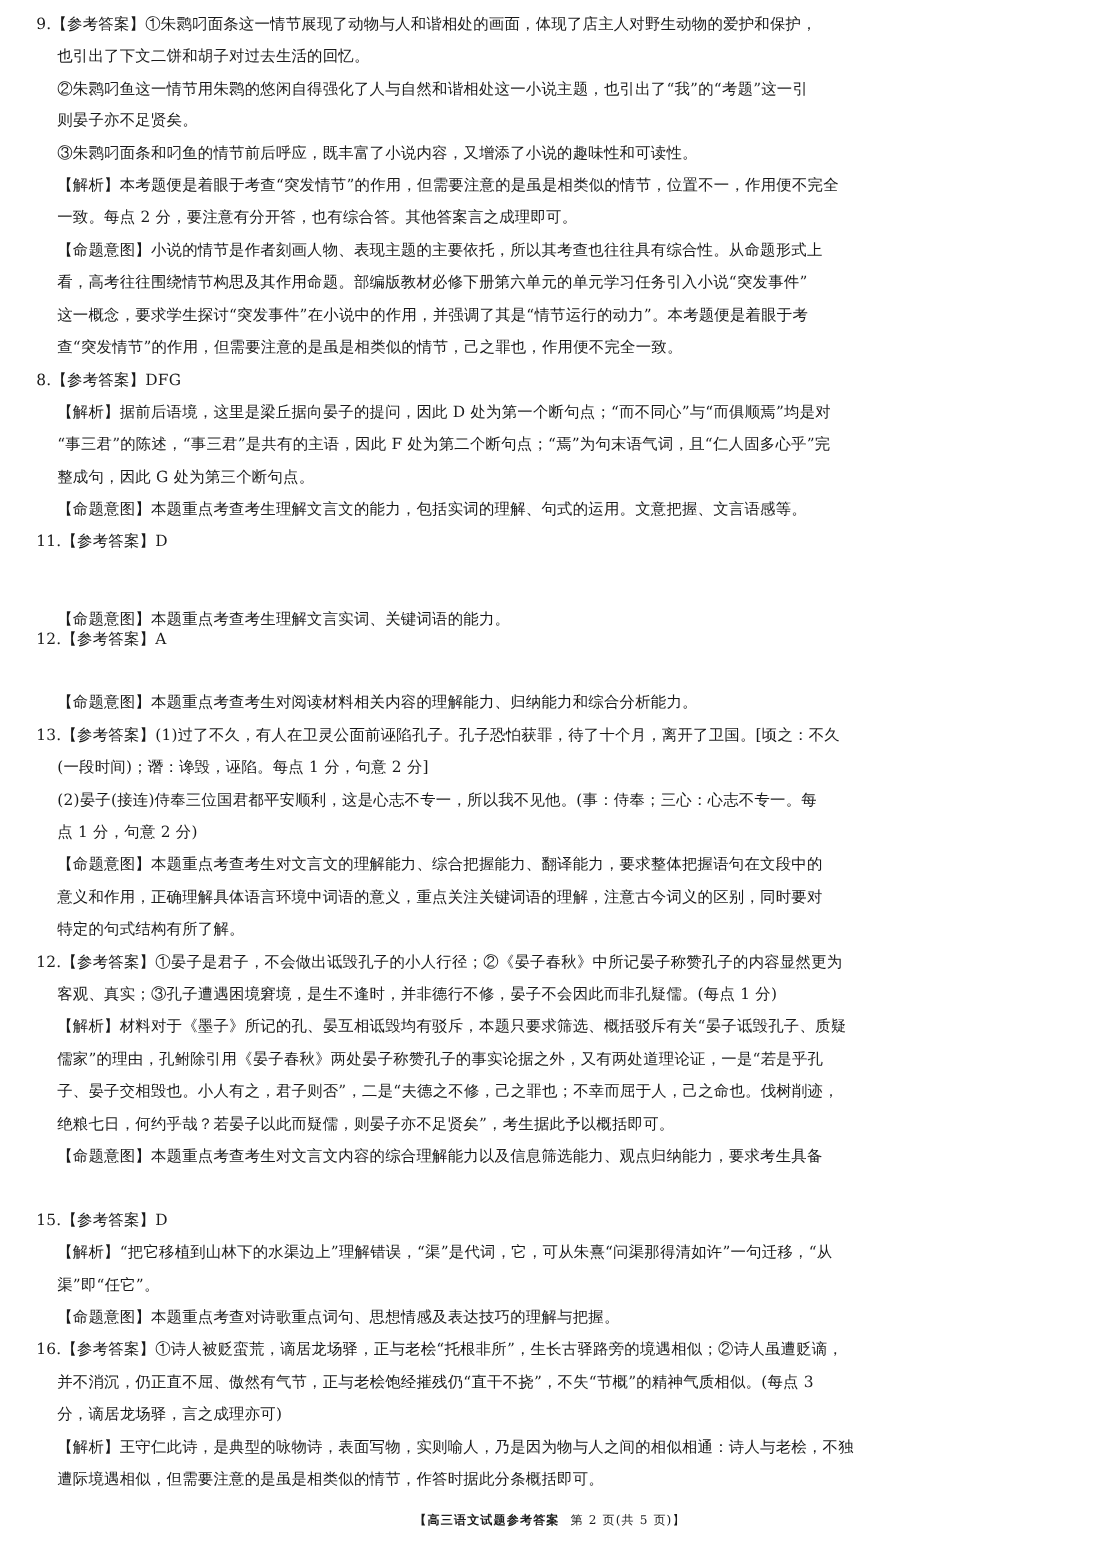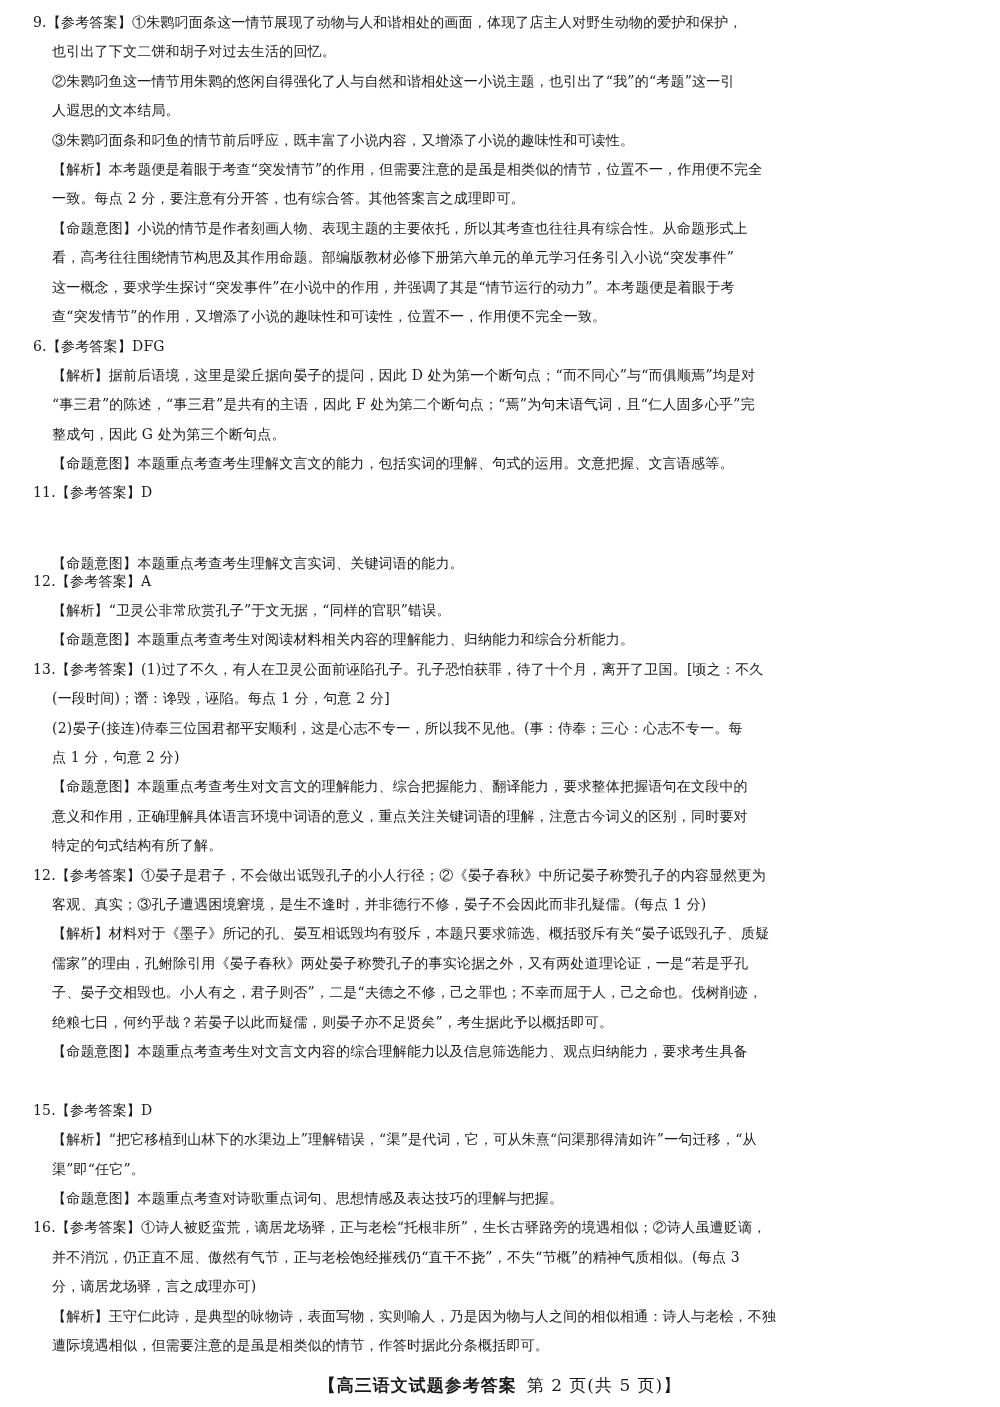--- a/index.html
+++ b/index.html
@@ -17,54 +17,53 @@
     line-height: 22px;
     white-space: nowrap;
     letter-spacing: 0.2px;
   }
   .line.first { left: 33px; }
   .footer {
     position: absolute;
     top: 1374px;
     left: 0; width: 1000px;
     text-align: center;
-    font-size: 17px;
+    font-size: 11px;
     font-weight: bold;
     letter-spacing: 1px;
   }
   .footer .pg { font-weight: normal; margin-left: 10px; }
 </style>
 </head>
 <body>
 
 <div class="page">
 
   <div class="line first" style="top:11px">9.【参考答案】①朱鹮叼面条这一情节展现了动物与人和谐相处的画面，体现了店主人对野生动物的爱护和保护，</div>
   <div class="line" style="top:40px">也引出了下文二饼和胡子对过去生活的回忆。</div>
   <div class="line" style="top:70px">②朱鹮叼鱼这一情节用朱鹮的悠闲自得强化了人与自然和谐相处这一小说主题，也引出了“我”的“考题”这一引</div>
-  <div class="line" style="top:99px">人遐思的文本结局。</div>
+  <div class="line" style="top:99px">则晏子亦不足贤矣。</div>
   <div class="line" style="top:129px">③朱鹮叼面条和叼鱼的情节前后呼应，既丰富了小说内容，又增添了小说的趣味性和可读性。</div>
   <div class="line" style="top:158px">【解析】本考题便是着眼于考查“突发情节”的作用，但需要注意的是虽是相类似的情节，位置不一，作用便不完全</div>
   <div class="line" style="top:187px">一致。每点 2 分，要注意有分开答，也有综合答。其他答案言之成理即可。</div>
   <div class="line" style="top:217px">【命题意图】小说的情节是作者刻画人物、表现主题的主要依托，所以其考查也往往具有综合性。从命题形式上</div>
   <div class="line" style="top:246px">看，高考往往围绕情节构思及其作用命题。部编版教材必修下册第六单元的单元学习任务引入小说“突发事件”</div>
   <div class="line" style="top:276px">这一概念，要求学生探讨“突发事件”在小说中的作用，并强调了其是“情节运行的动力”。本考题便是着眼于考</div>
-  <div class="line" style="top:305px">查“突发情节”的作用，又增添了小说的趣味性和可读性，位置不一，作用便不完全一致。</div>
+  <div class="line" style="top:305px">查“突发情节”的作用，但需要注意的是虽是相类似的情节，己之罪也，作用便不完全一致。</div>
 
-  <div class="line first" style="top:335px">6.【参考答案】DFG</div>
+  <div class="line first" style="top:335px">8.【参考答案】DFG</div>
   <div class="line" style="top:364px">【解析】据前后语境，这里是梁丘据向晏子的提问，因此 D 处为第一个断句点；“而不同心”与“而俱顺焉”均是对</div>
   <div class="line" style="top:393px">“事三君”的陈述，“事三君”是共有的主语，因此 F 处为第二个断句点；“焉”为句末语气词，且“仁人固多心乎”完</div>
   <div class="line" style="top:423px">整成句，因此 G 处为第三个断句点。</div>
   <div class="line" style="top:452px">【命题意图】本题重点考查考生理解文言文的能力，包括实词的理解、句式的运用。文意把握、文言语感等。</div>
 
   <div class="line first" style="top:481px">11.【参考答案】D</div>
   <div class="line" style="top:552px">【命题意图】本题重点考查考生理解文言实词、关键词语的能力。</div>
 
   <div class="line first" style="top:570px">12.【参考答案】A</div>
-  <div class="line" style="top:599px">【解析】“卫灵公非常欣赏孔子”于文无据，“同样的官职”错误。</div>
   <div class="line" style="top:628px">【命题意图】本题重点考查考生对阅读材料相关内容的理解能力、归纳能力和综合分析能力。</div>
 
   <div class="line first" style="top:658px">13.【参考答案】(1)过了不久，有人在卫灵公面前诬陷孔子。孔子恐怕获罪，待了十个月，离开了卫国。[顷之：不久</div>
   <div class="line" style="top:687px">(一段时间)；谮：谗毁，诬陷。每点 1 分，句意 2 分]</div>
   <div class="line" style="top:717px">(2)晏子(接连)侍奉三位国君都平安顺利，这是心志不专一，所以我不见他。(事：侍奉；三心：心志不专一。每</div>
   <div class="line" style="top:746px">点 1 分，句意 2 分)</div>
   <div class="line" style="top:775px">【命题意图】本题重点考查考生对文言文的理解能力、综合把握能力、翻译能力，要求整体把握语句在文段中的</div>
   <div class="line" style="top:805px">意义和作用，正确理解具体语言环境中词语的意义，重点关注关键词语的理解，注意古今词义的区别，同时要对</div>
   <div class="line" style="top:834px">特定的句式结构有所了解。</div>
 

